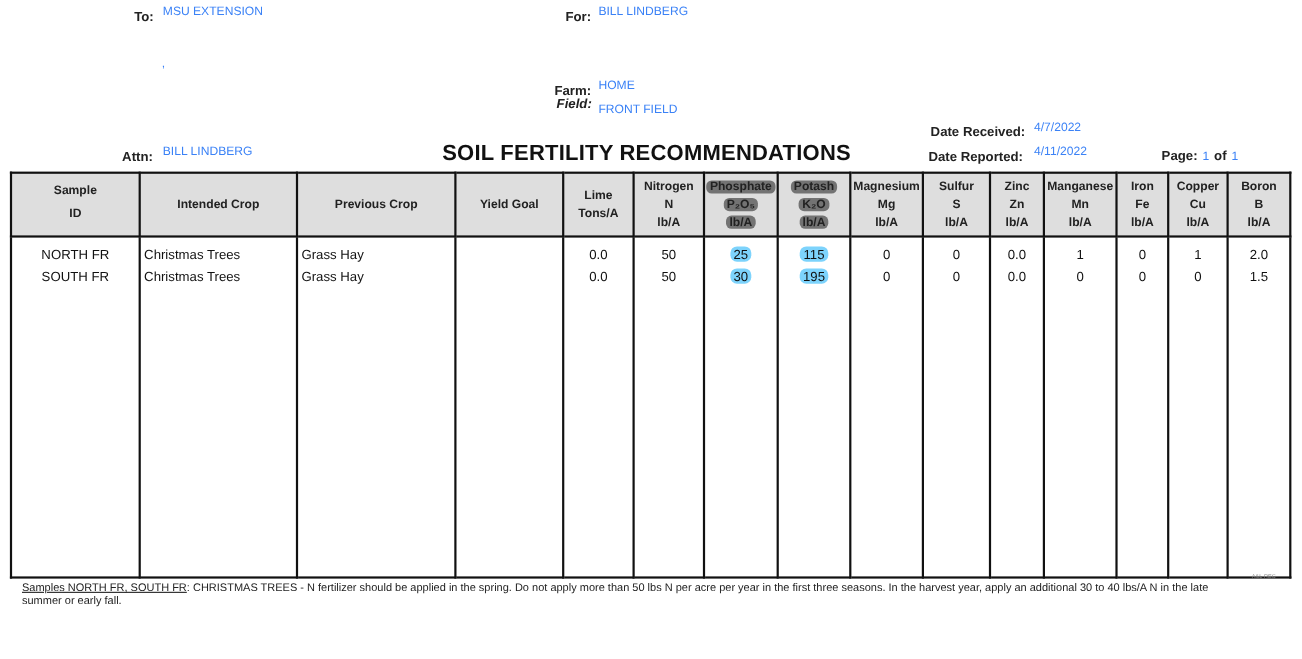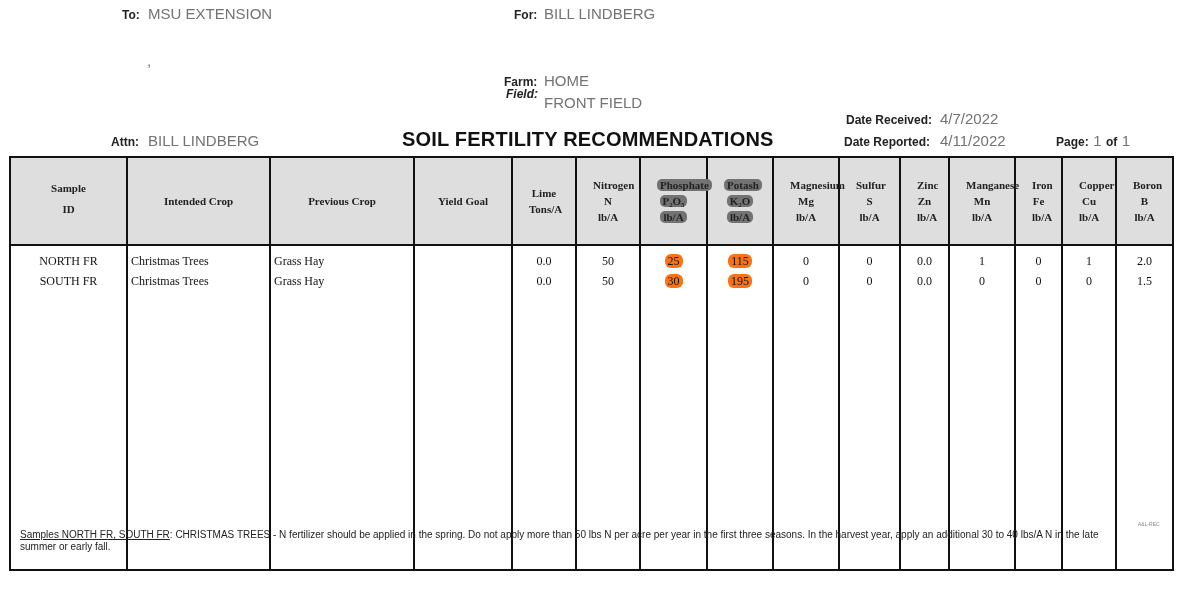--- a/index.html
+++ b/index.html
@@ -1,34 +1,34 @@
 <!DOCTYPE html>
 <html><head>
 <meta charset="utf-8">
 <style>
   html, body { margin:0; padding:0; background:#ffffff; }
   body { width:1184px; height:599px; position:relative; overflow:hidden;
          font-family:"Liberation Sans", "DejaVu Sans", sans-serif; color:#111; }
   .abs { position:absolute; white-space:nowrap; }
   .lbl { font-size:12px; font-weight:bold; color:#222; }
-  .val { font-size:15px; color:#737373; }
+  .val { font-size:11px; color:#3b82f6; }
   .title { font-size:20px; font-weight:bold; letter-spacing:0.2px; }
 
   table.grid { position:absolute; left:9px; top:156px; border-collapse:collapse;
                table-layout:fixed; width:1163px; }
-  table.grid th, table.grid td { border-left:2px solid #111; border-right:2px solid #111; padding:16px;font-family:Liberation Serif, serif; }
+  table.grid th, table.grid td { border-left:2px solid #111; border-right:2px solid #111; padding:1px; }
   table.grid thead th { background:#dedede; height:54px; font-size:11px; font-weight:bold;
                         text-align:center; vertical-align:middle; line-height:16px;
                         border-top:2px solid #111; border-bottom:2px solid #111; color:#222; }
   table.grid tbody td { vertical-align:top; font-size:12px; height:302px;
                         border-bottom:2px solid #111; padding-top:5px; line-height:20px; }
   .cell-line { display:block; height:20px; }
   .center { text-align:center; }
   .left { text-align:left; padding-left:3px !important; }
-  .hl { background:#f97316; border-radius:6px; padding:0 3px; }
+  .hl { background:#7dd3fc; border-radius:6px; padding:0 3px; }
   .hl-h { background:#737373; border-radius:5px; padding:0 3px; }
   .footnote { position:absolute; left:20px; top:529px; width:1100px; font-size:10px; line-height:12px; color:#222; }
   .footnote u { text-decoration:underline;margin-top:32px; }
   .formcode { position:absolute; left:1138px; top:521px; font-size:5px; color:#888; }
 </style>
 </head>
 <body>
 
 <span class="abs lbl" style="left:122px;top:8px;">To:</span>
 <span class="abs val" style="left:148px;top:5px;">MSU EXTENSION</span>

